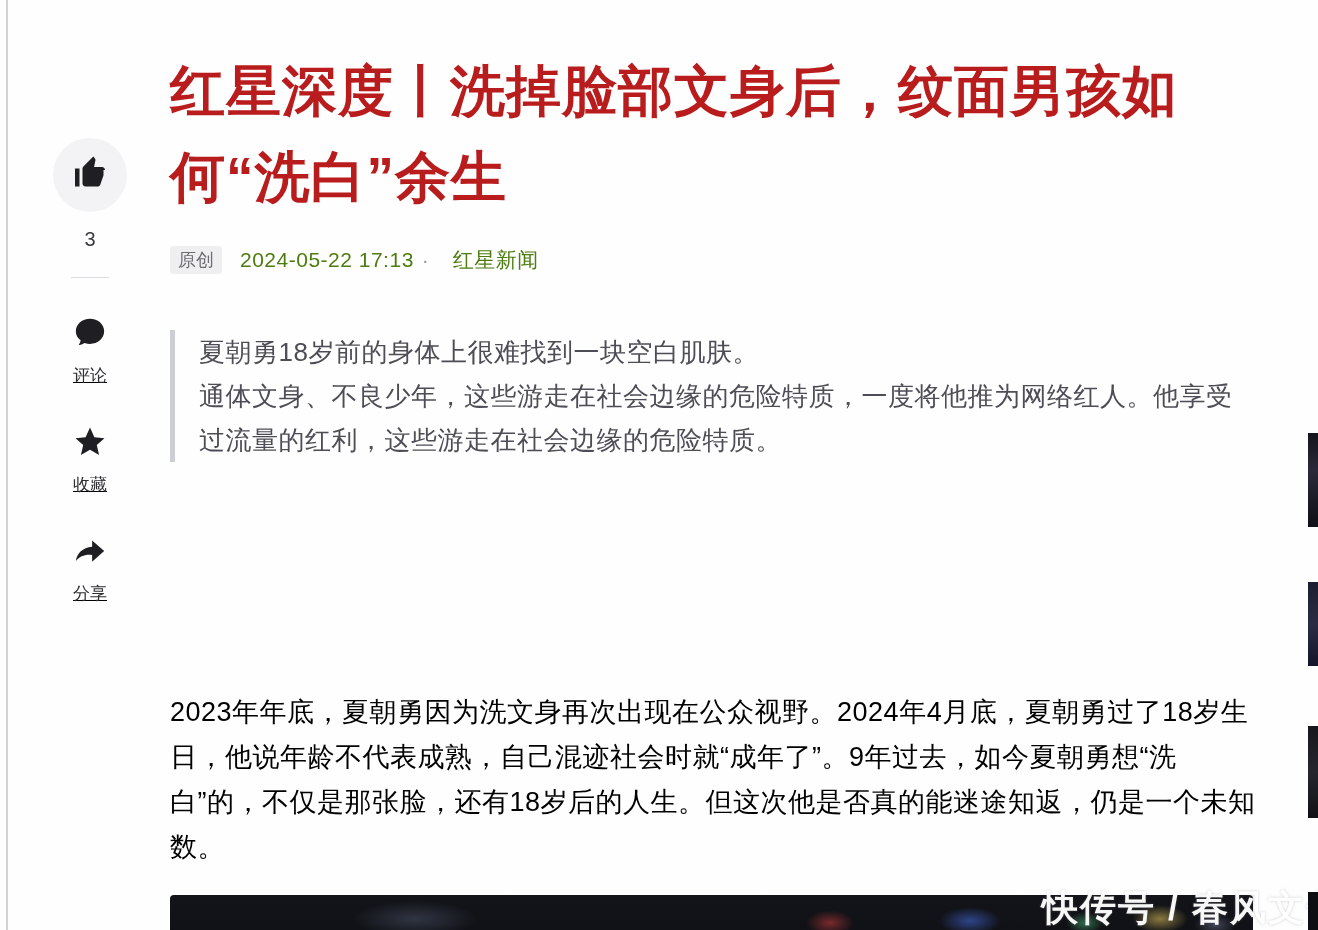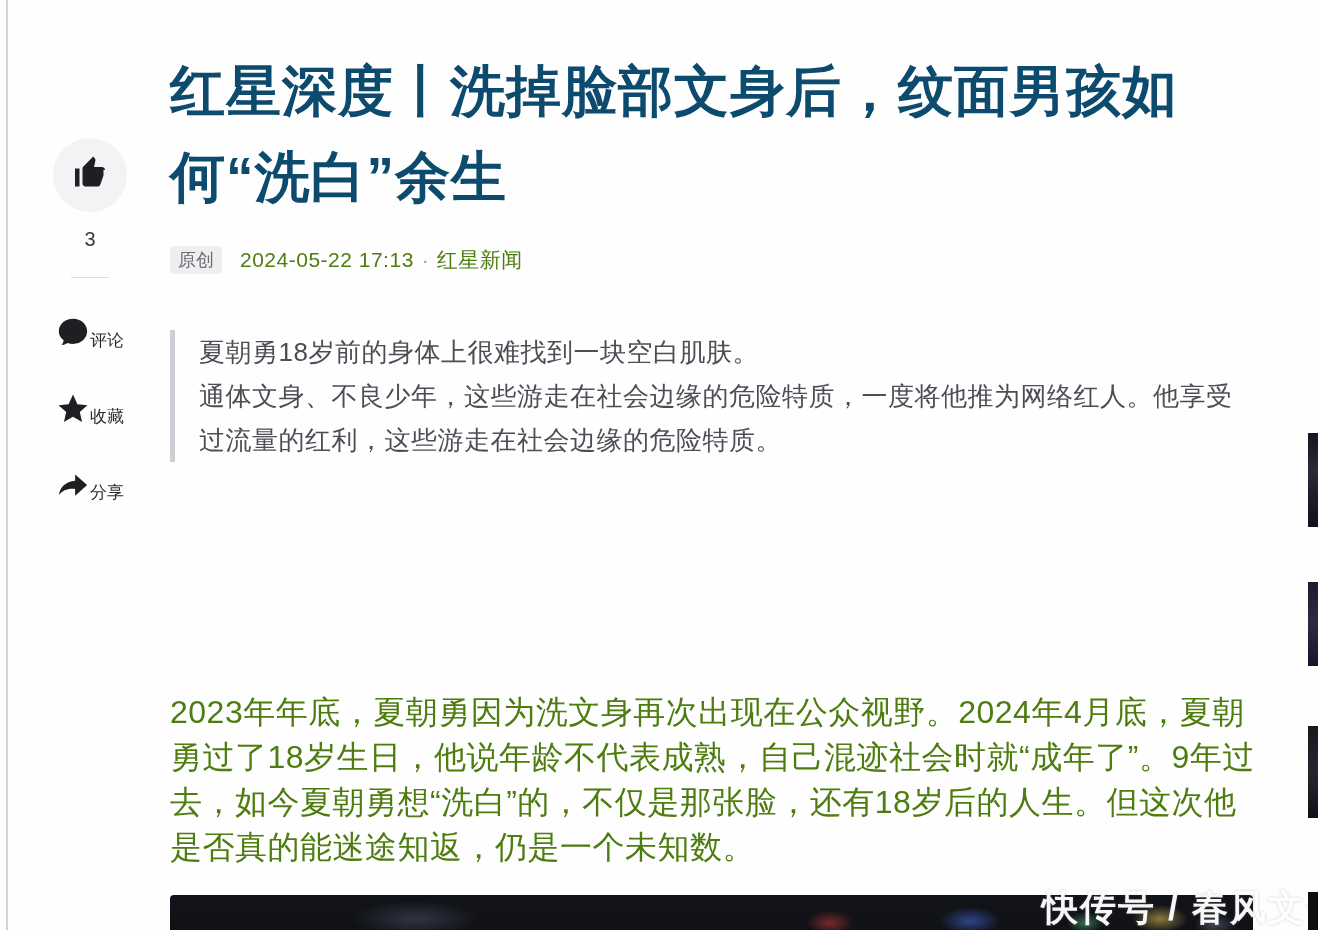--- a/index.html
+++ b/index.html
@@ -11,40 +11,40 @@
   .page-border-left { position:absolute; left:6px; top:0; width:2px; height:930px; background:#d3d3d6; }
 
   
   .action-rail { position:absolute; left:48px; top:138px; width:84px;
     display:flex; flex-direction:column; align-items:center; }
   .like-circle { width:74px; height:74px; border-radius:50%; background:#f3f3f5;
     display:flex; align-items:center; justify-content:center; cursor:pointer; }
   .like-circle svg { width:36px; height:36px; fill:#1f1f23; }
   .like-count { margin-top:16px; font-size:20px; color:#3a3a3e; }
   .rail-divider { margin-top:26px; width:38px; height:1px; background:#dedee2; }
-  .rail-item { margin-top:38px; display:flex; flex-direction:row; align-items:center; cursor:pointer; }
+  .rail-item { margin-top:38px; display:flex; flex-direction:column; align-items:center; cursor:pointer;text-decoration:underline; }
   .rail-item svg { width:34px; height:34px; fill:#1f1f23; }
   .rail-label { margin-top:10px; font-size:17px; color:#2e2e33; }
 
   
   .article { position:absolute; left:170px; top:0; width:1086px; }
   .article-title { position:absolute; top:48px; left:0; width:1086px;
-    font-size:55px; line-height:86px; font-weight:800; color:#0c4a6e; letter-spacing:1px; }
+    font-size:55px; line-height:86px; font-weight:800; color:#b91c1c; letter-spacing:1px; }
   .meta-row { position:absolute; top:246px; left:0; display:flex; align-items:center; }
   .origin-badge { background:#efeff1; color:#6d6d72; font-size:18px; line-height:1;
     padding:5px 8px; border-radius:4px; }
   .meta-text { margin-left:18px; font-size:21px; color:#4d7c0f; letter-spacing:0.5px; }
   .meta-dot { margin:0 8px; color:#9a9a9f; font-size:21px; }
 
   blockquote.intro-quote { position:absolute; top:330px; left:0; width:1086px;
     border-left:5px solid #cdcdd4; padding-left:24px; }
   .intro-quote p { font-size:26px; line-height:44px; color:#4d4d56; letter-spacing:0.5px; }
 
   .body-paragraph { position:absolute; top:690px; left:0; width:1086px;
-    font-size:32px; line-height:45px; color:#4d7c0f; letter-spacing:0.5px; }
+    font-size:27px; line-height:45px; color:#000000; letter-spacing:0.5px; }
 
   
   .article-image { position:absolute; top:895px; left:0; width:1083px; height:130px;
     border-radius:4px 4px 0 0;
     background:
       radial-gradient(90px 26px at 245px 24px, rgba(95,105,135,0.40), transparent 70%),
       radial-gradient(34px 18px at 660px 28px, rgba(205,60,60,0.55), transparent 70%),
       radial-gradient(44px 20px at 800px 26px, rgba(70,110,230,0.55), transparent 70%),
       radial-gradient(26px 16px at 915px 28px, rgba(80,200,130,0.50), transparent 70%),
       radial-gradient(40px 20px at 990px 24px, rgba(235,205,95,0.55), transparent 70%),
@@ -107,21 +107,21 @@
     </div>
   </aside>
 
   <main class="article">
     <h1 class="article-title">红星深度丨洗掉脸部文身后，纹面男孩如何“洗白”余生</h1>
 
     <div class="meta-row">
       <span class="origin-badge">原创</span>
       <span class="meta-text">2024-05-22 17:13</span>
       <span class="meta-dot">·</span>
-      <span class="meta-text" style="margin-left:0;">红星新闻</span>
+      <span class="meta-text" style="margin-left:16px;">红星新闻</span>
     </div>
 
     <blockquote class="intro-quote">
       <p>夏朝勇18岁前的身体上很难找到一块空白肌肤。</p>
       <p>通体文身、不良少年，这些游走在社会边缘的危险特质，一度将他推为网络红人。他享受过流量的红利，这些游走在社会边缘的危险特质。</p>
     </blockquote>
 
     <p class="body-paragraph">2023年年底，夏朝勇因为洗文身再次出现在公众视野。2024年4月底，夏朝勇过了18岁生日，他说年龄不代表成熟，自己混迹社会时就“成年了”。9年过去，如今夏朝勇想“洗白”的，不仅是那张脸，还有18岁后的人生。但这次他是否真的能迷途知返，仍是一个未知数。</p>
 
     <figure class="article-image"></figure>

